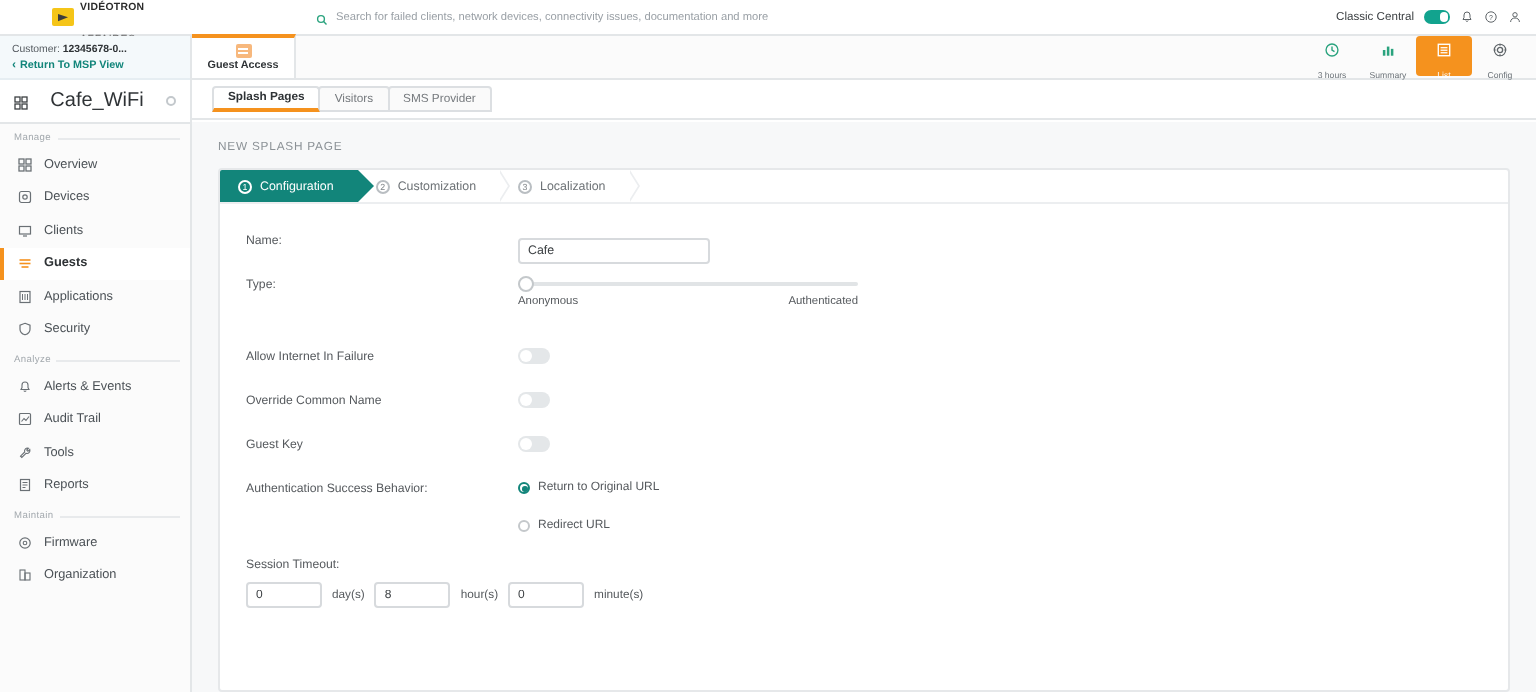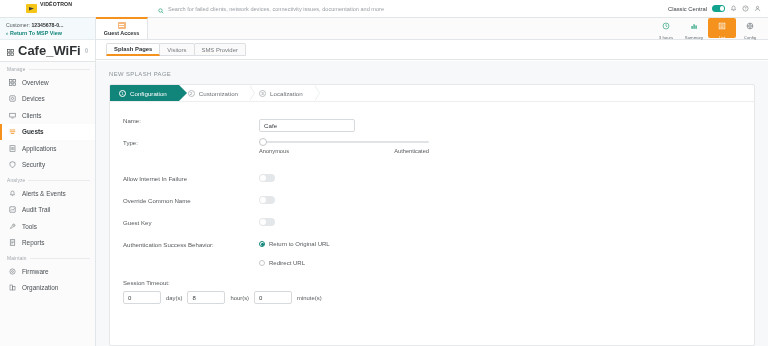--- a/index.html
+++ b/index.html
@@ -77,21 +77,21 @@
   .msp-link {
     font-size: 5.4px; color: #12857a; font-weight: bold;
     display: flex; align-items: center; gap: 2px; line-height: 9px;
   }
   .chev-l { font-size: 6px; color: #12857a; }
 
   .site-row {
     height: 22px; background: #ffffff; border-bottom: 1px solid #e3e6e8;
     display: flex; align-items: center; padding: 0 7px 0 7px; gap: 4px;
   }
-  .site-name { font-size: 13px; color: #2f3336; font-weight: bold; flex: 1; }
+  .site-name { font-size: 10px; color: #2f3336; font-weight: normal; flex: 1; text-align: center; }
   .site-dot {
     width: 5px; height: 5px; border-radius: 50%;
     border: 1px solid #c3c8cc; background: #fff;
   }
 
   .nav-group-label {
     font-size: 4.8px; color: #a2a8ad; padding: 5px 0 2px 7px;
     letter-spacing: .2px;
     display: flex; align-items: center; gap: 3px;
   }

